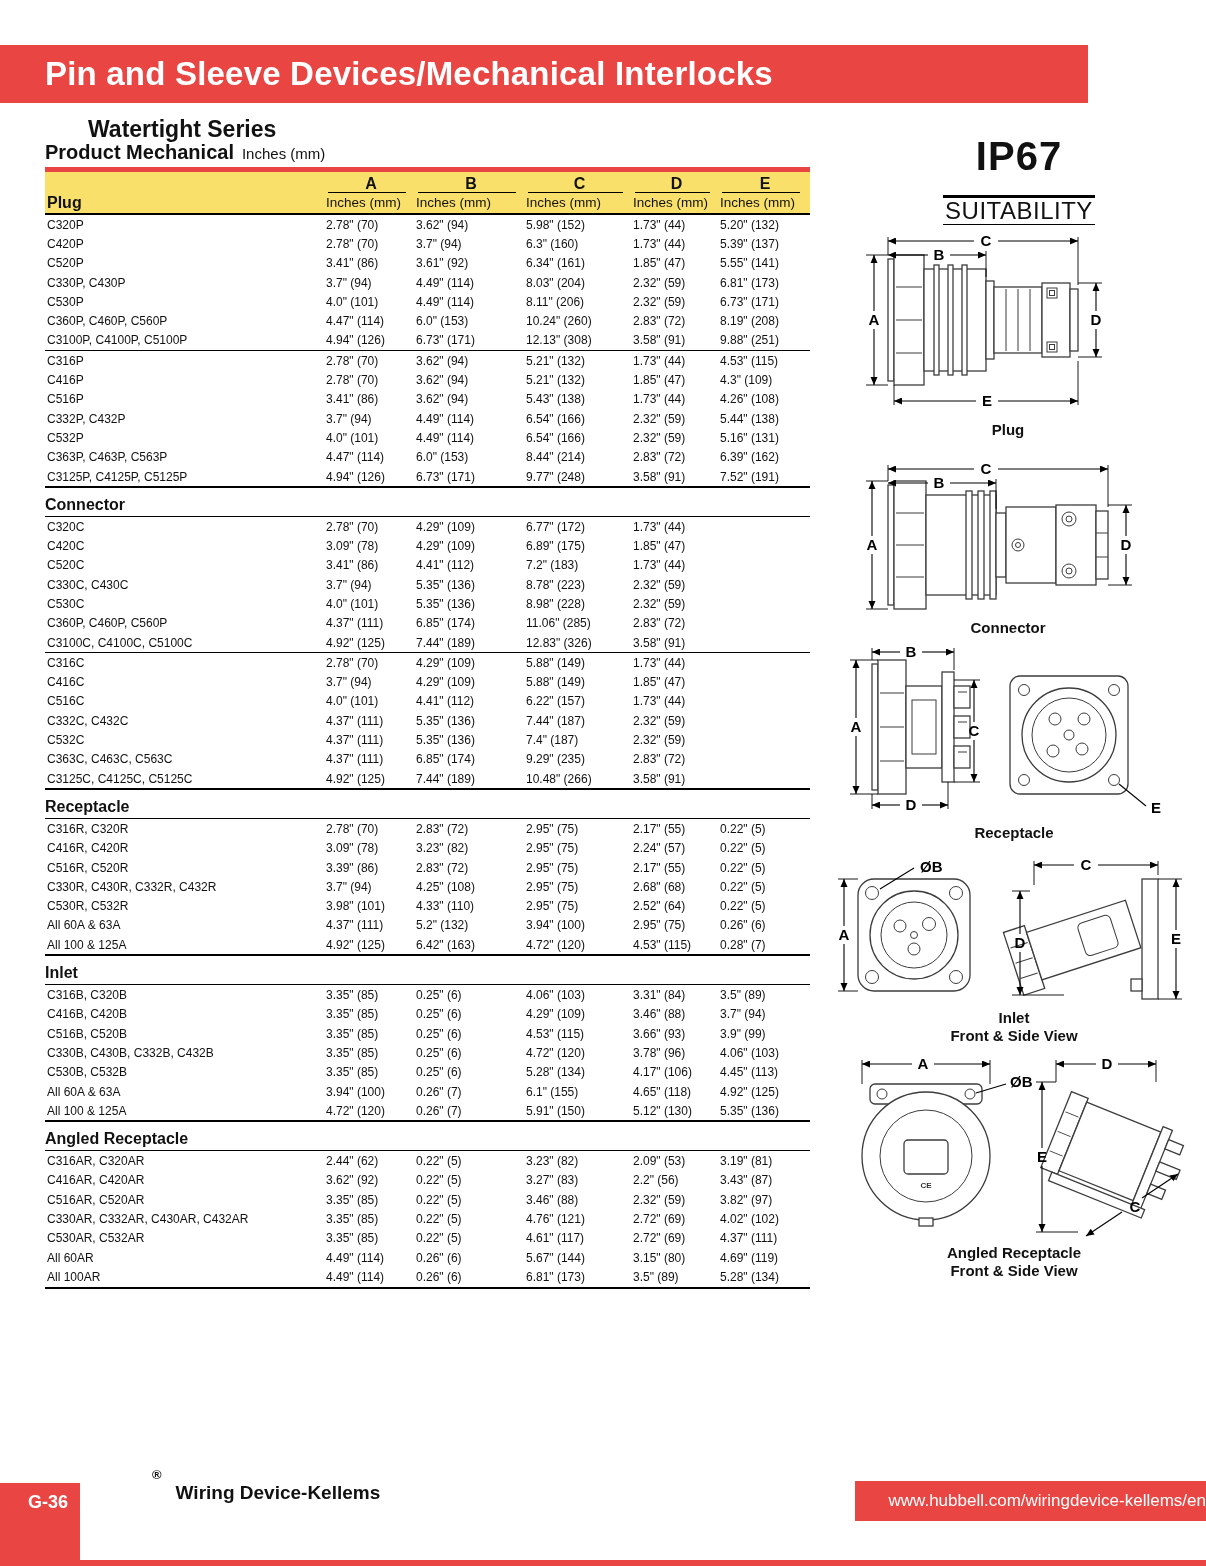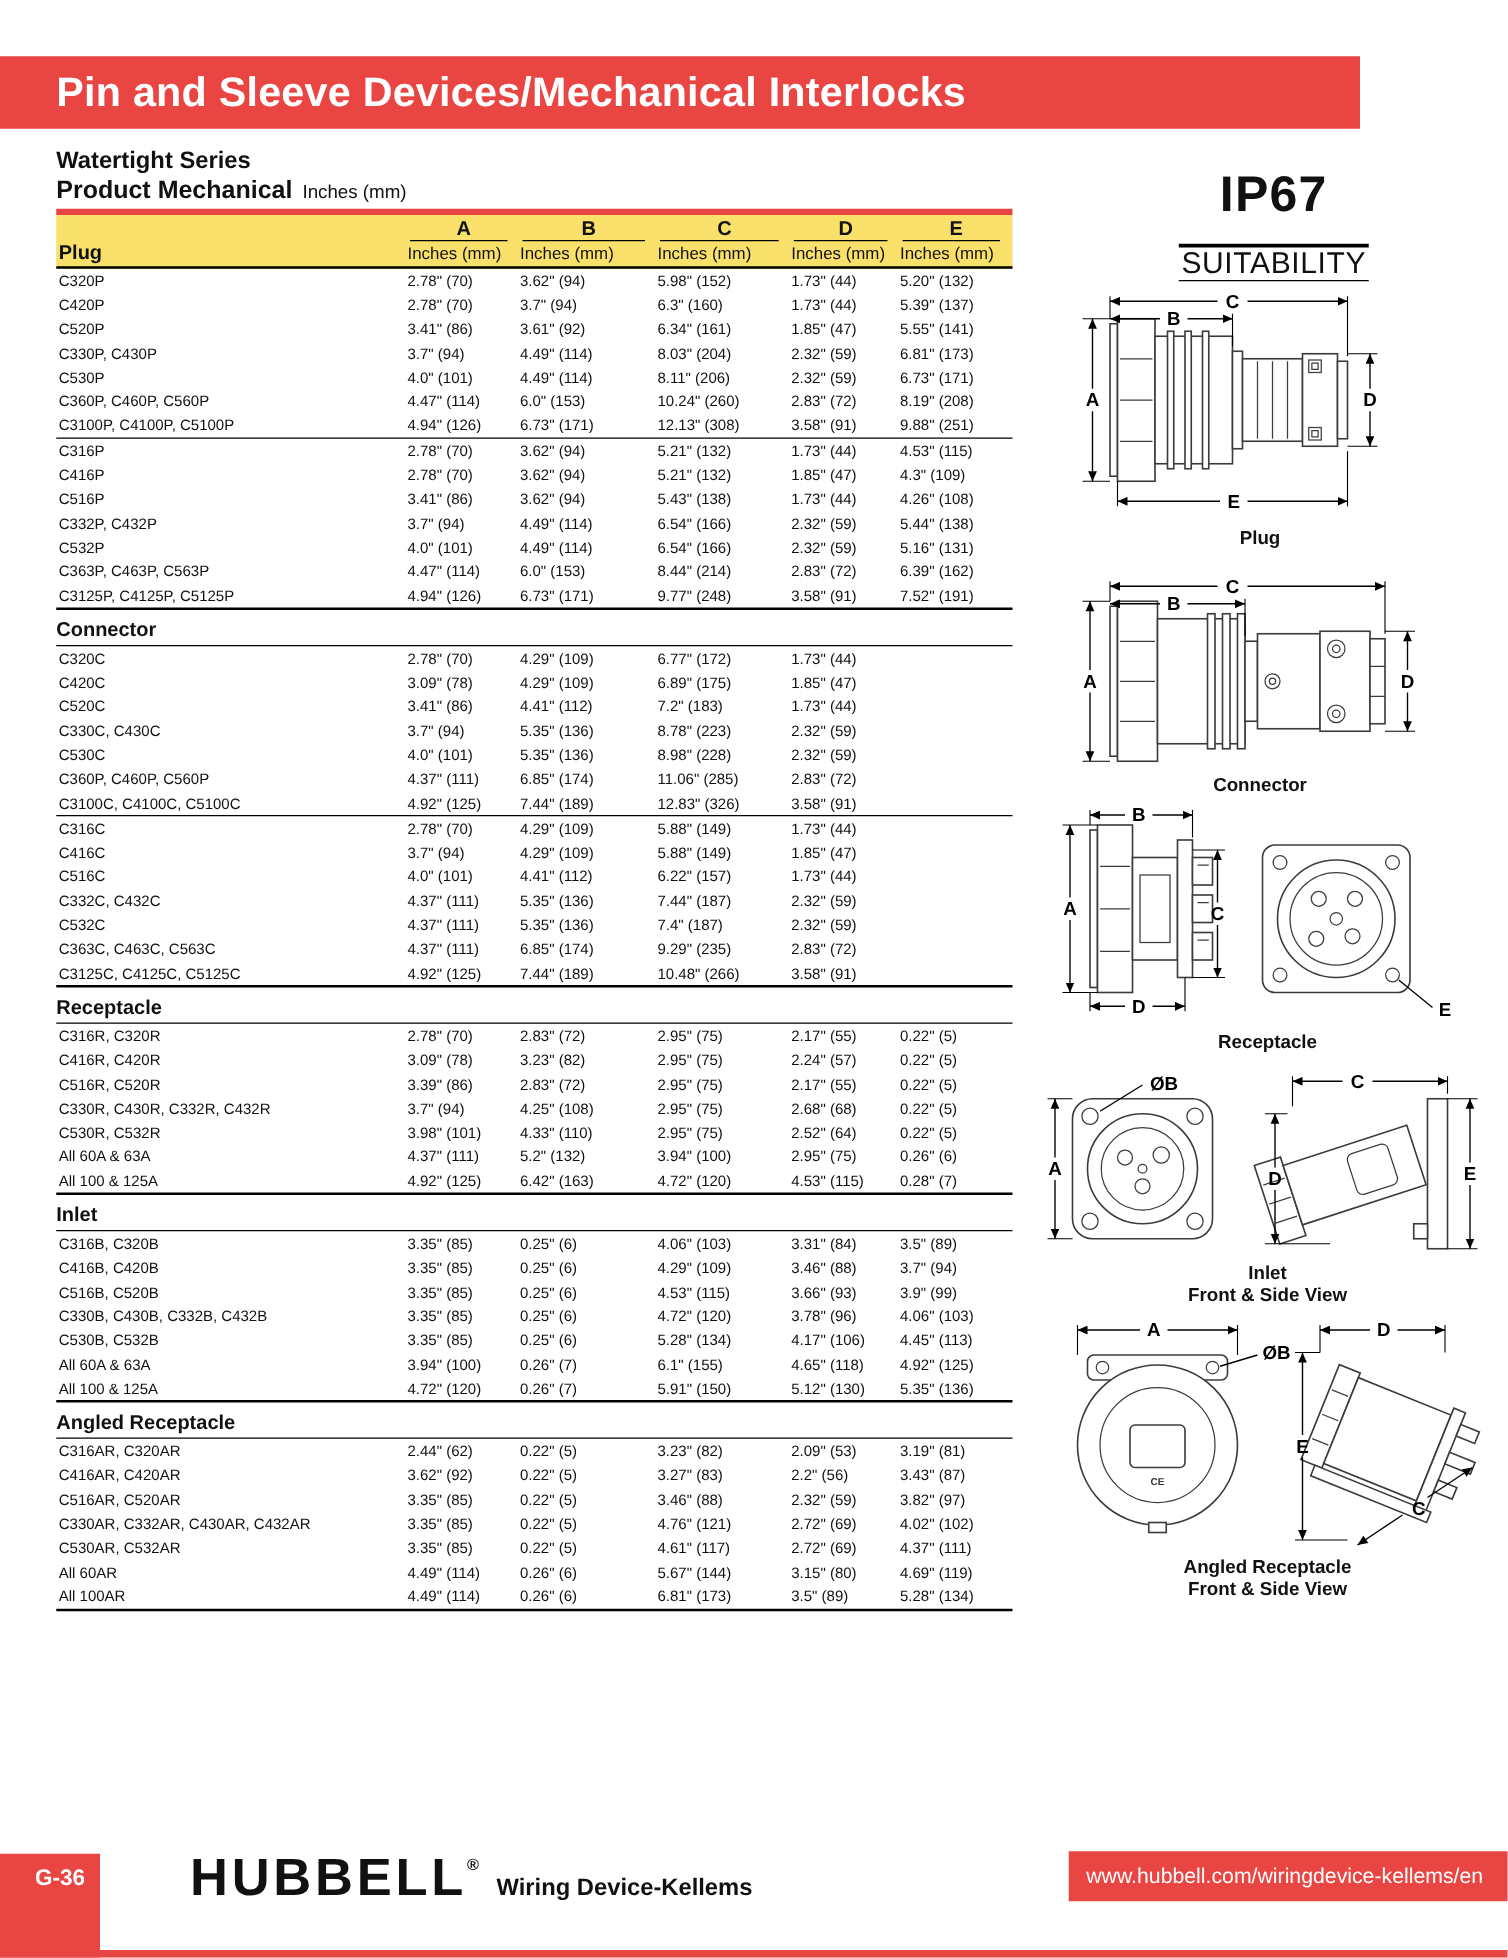--- a/index.html
+++ b/index.html
@@ -16,21 +16,21 @@
   
   .titlebar{
     position:absolute;left:0;top:45px;width:1088px;height:58px;
     background:var(--red);display:flex;align-items:center;
   }
   .titlebar h1{
     margin:0 0 0 45px;font-size:33px;font-weight:bold;color:#fff;letter-spacing:.2px;
   }
   
   .intro{position:absolute;left:45px;top:118px;}
-  .series{font-size:19px;font-weight:bold;line-height:22px;}
+  .series{font-size:23px;font-weight:bold;line-height:22px;margin-left:43px;}
   .dimsline{font-size:20px;font-weight:bold;line-height:24px;}
   .dimsline .units{font-size:15px;font-weight:normal;margin-left:8px;}
   
   .dimtable{position:absolute;left:45px;top:167px;width:765px;}
   .red-strip{height:5px;background:var(--red);}
   .yellow-head{background:var(--yellow);border-bottom:2.4px solid #000;}
   .hrow{display:flex;}
   .cell{flex:none;box-sizing:border-box;}
   .c-model{width:281px;padding-left:2px;}
   .c-a{width:90px;}
@@ -72,20 +72,21 @@
     padding:9px 12px 0 0;
   }
   .brand{position:absolute;left:152px;top:1482px;display:flex;align-items:baseline;}
   .brand-name{font-size:42px;font-weight:bold;letter-spacing:3px;line-height:40px;}
   .brand-reg{font-size:13px;font-weight:bold;position:relative;top:-20px;}
   .brand-div{font-size:19px;font-weight:bold;margin-left:14px;}
   .urlbar{
     position:absolute;left:855px;top:1481px;width:351px;height:40px;background:var(--red);
     color:#fff;font-size:17px;line-height:40px;box-sizing:border-box;padding-left:14px;
     white-space:nowrap;
+    text-align:right;
   }
   .bottom-strip{position:absolute;left:0;bottom:0;width:1206px;height:6px;background:var(--red);}
 </style>
 </head>
 <body>
 
 <div class="page">
 
   <header class="titlebar">
     <h1>Pin and Sleeve Devices/Mechanical Interlocks</h1>
@@ -839,20 +840,19 @@
         <line class="dim" x1="308" y1="146" x2="344" y2="122" marker-end="url(#ag-e)"></line>
         <text class="dlabel" x="301" y="160">C</text>
       </svg>
       <figcaption>Angled Receptacle</figcaption>
       <figcaption>Front &amp; Side View</figcaption>
     </figure>
   </aside>
 
   <div class="gnum">G-36</div>
   <div class="brand">
-    <span class="brand-name">HUBBELL</span>
     <span class="brand-reg">®</span>
     <span class="brand-div">Wiring Device-Kellems</span>
   </div>
   <div class="urlbar">www.hubbell.com/wiringdevice-kellems/en</div>
   <div class="bottom-strip"></div>
 
 </div>
 
 </body></html>

